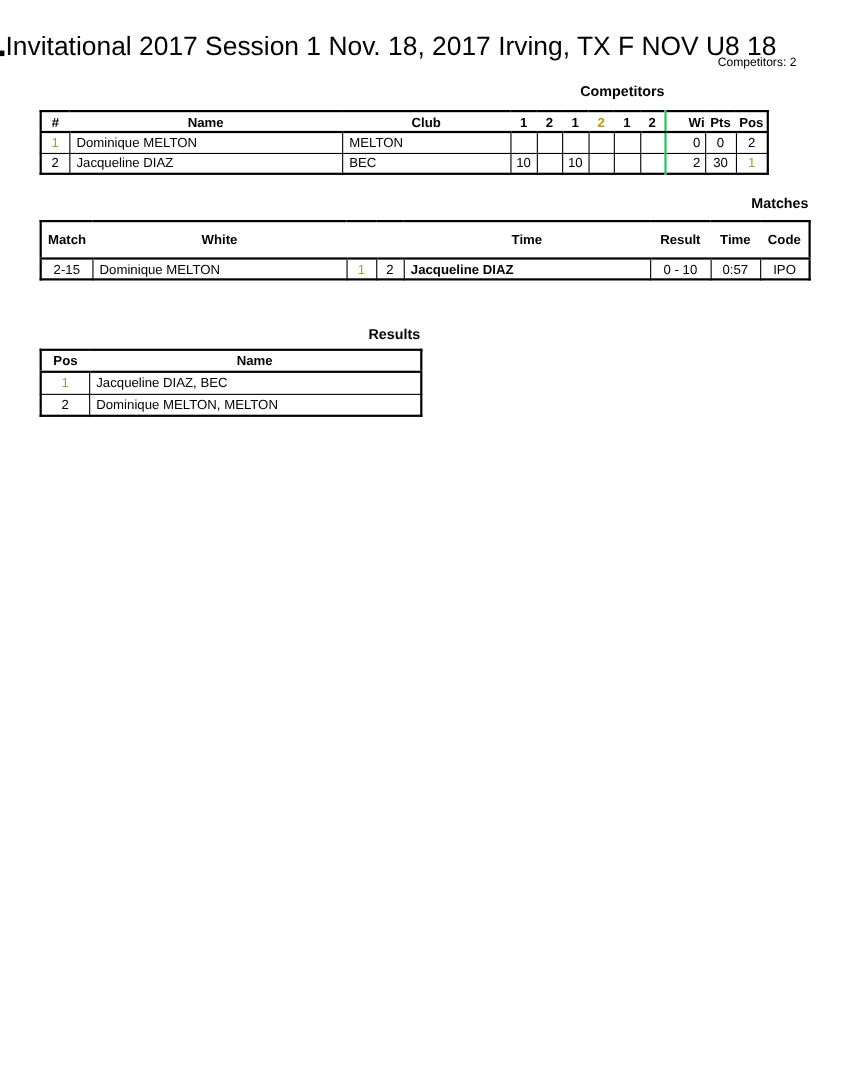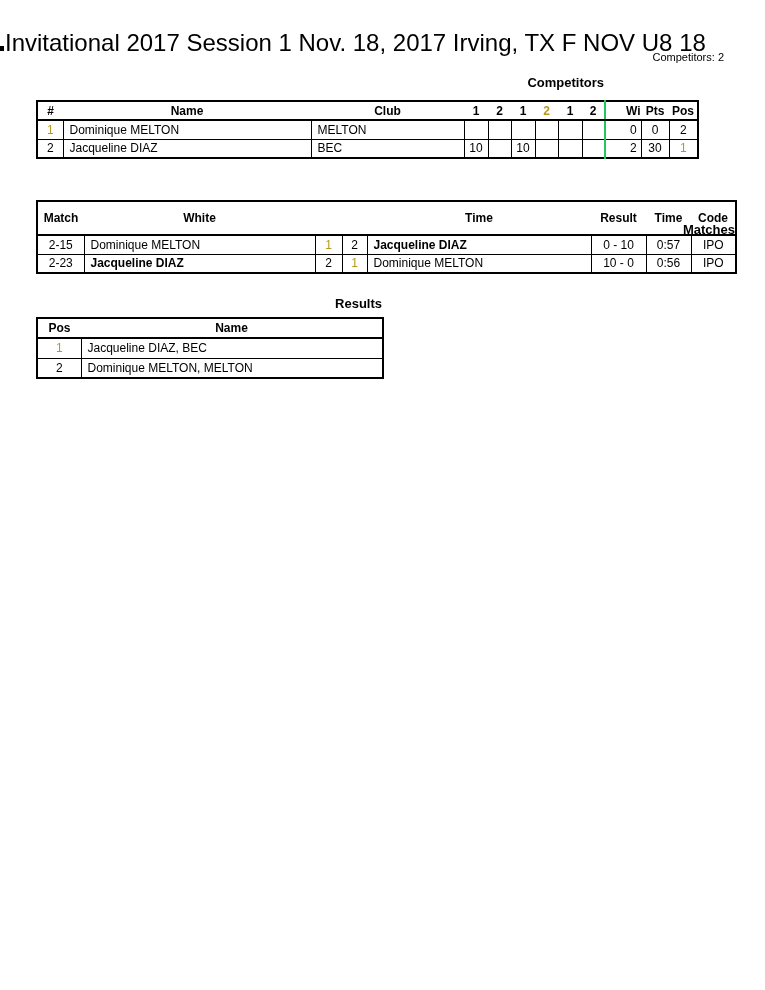--- a/index.html
+++ b/index.html
@@ -19,21 +19,21 @@
     position:absolute; left:0; top:46px; width:4px; height:5px; background:#000;
   }
   .competitors-count {
     position:absolute; top:51px; right:41px;
     font-size:11px; white-space:nowrap;
   }
   .section-title {
     position:absolute; font-size:13px; font-weight:bold; text-align:right;
   }
   .st-competitors { left:36px; width:568px; top:75px; }
-  .st-matches    { left:36px; width:699px; top:177px;margin-top:45px; }
+  .st-matches    { left:36px; width:699px; top:177px; }
   .st-results    { left:36px; width:346px; top:296px; }
 
   table.tbl {
     position:absolute; border-collapse:collapse; table-layout:fixed;
     font-size:12px; border:2px solid #000;
   }
   .tbl th {
     font-weight:bold; padding:0; border:0 solid #000; border-bottom:2px solid #000;
     text-align:center; white-space:nowrap; overflow:hidden;
   }
@@ -157,30 +157,20 @@
       <tr>
         <td><span>2-15</span><span></span></td>
         <td class="l">Dominique MELTON</td>
         <td class="gold">1</td>
         <td>2</td>
         <td class="l b">Jacqueline DIAZ</td>
         <td>0 - 10</td>
         <td>0:57</td>
         <td>IPO</td>
       </tr>
-      <tr>
-        <td><span>2-23</span><span></span></td>
-        <td class="l b">Jacqueline DIAZ</td>
-        <td>2</td>
-        <td class="gold">1</td>
-        <td class="l">Dominique MELTON</td>
-        <td>10 - 0</td>
-        <td>0:56</td>
-        <td>IPO</td>
-      </tr>
     </tbody>
   </table>
 
   <div class="section-title st-results">Results</div>
   <table class="tbl" id="results-table">
     <colgroup>
       <col style="width:44px">
         <col style="width:302px">
     </colgroup>
     <thead>

